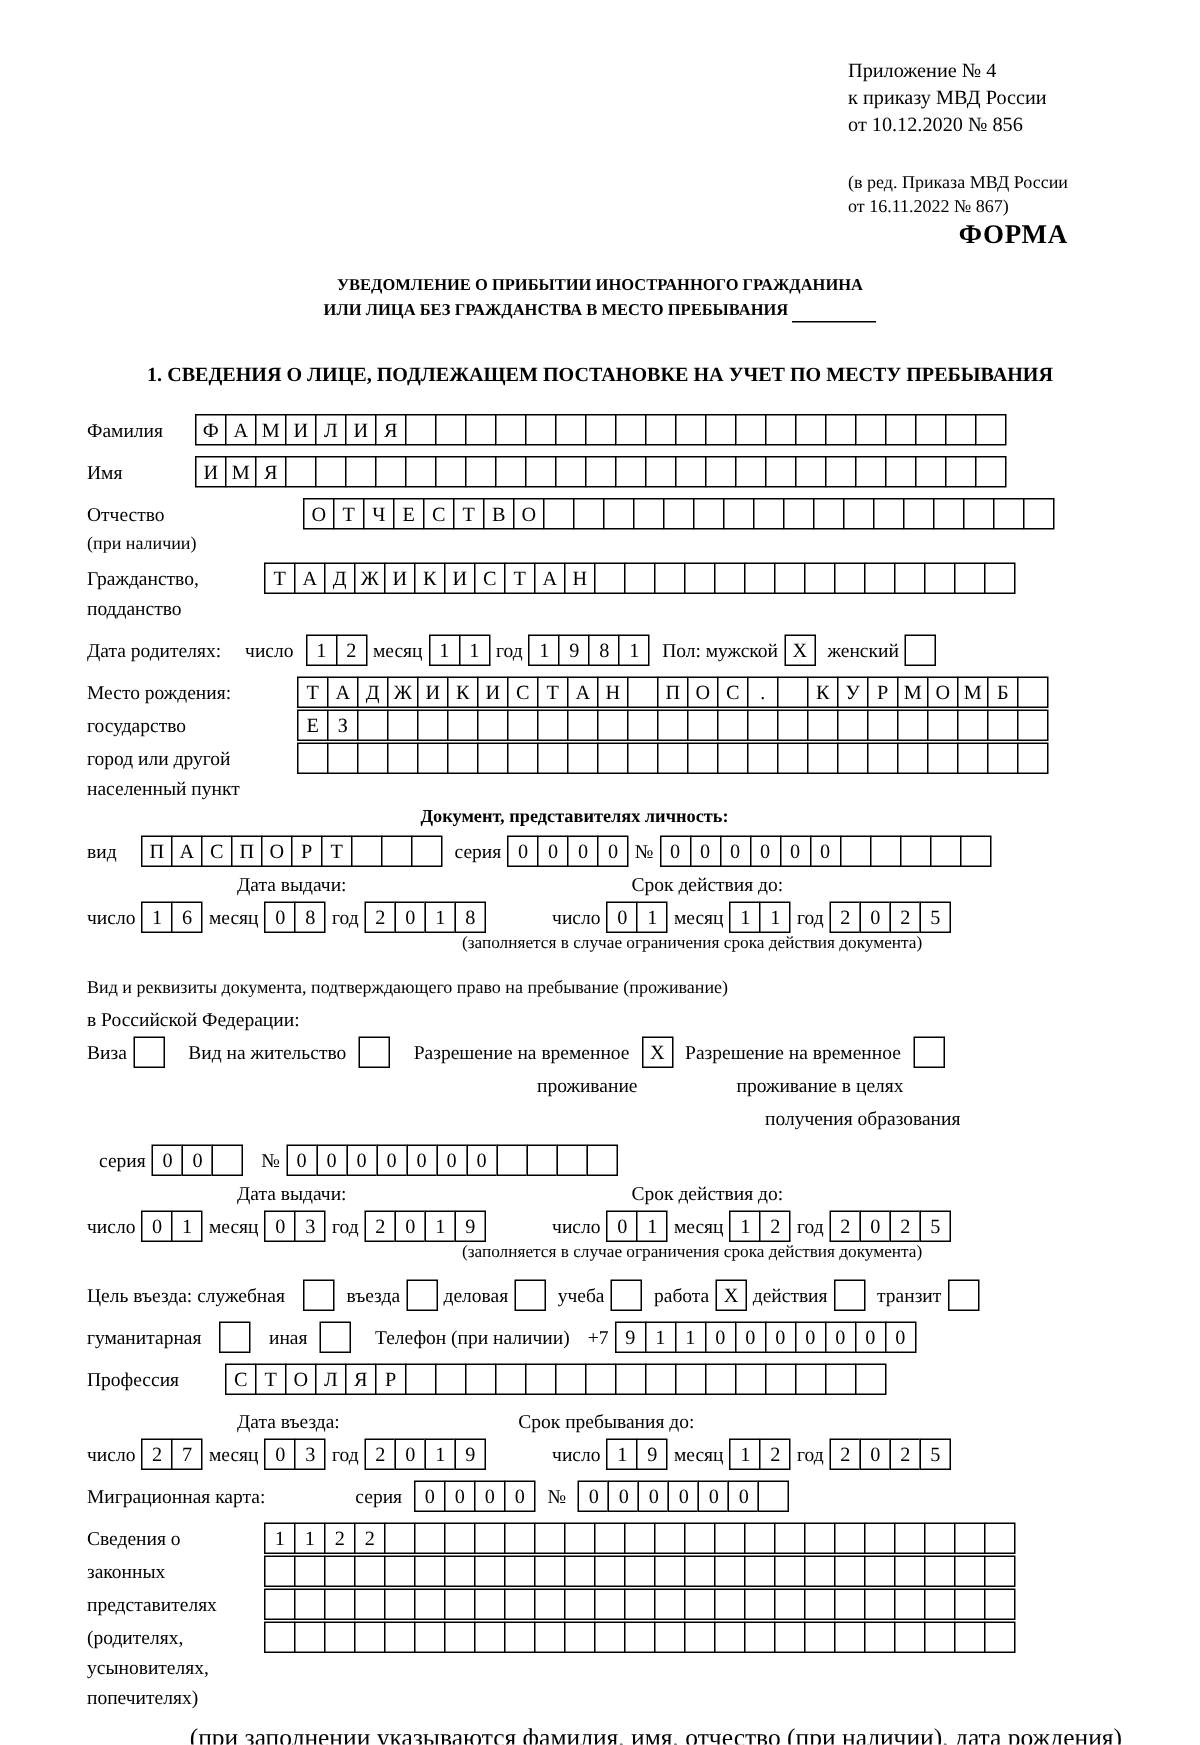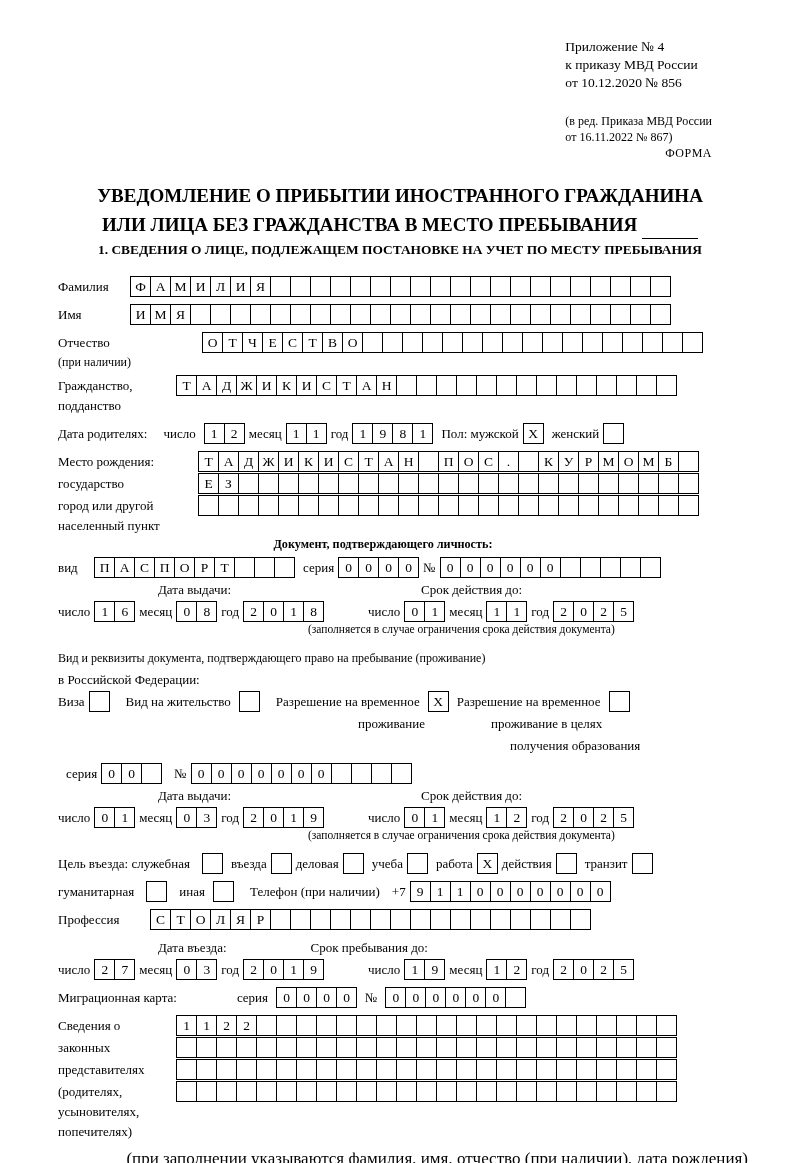--- a/index.html
+++ b/index.html
@@ -34,33 +34,33 @@
   }
   .hdr .small {
     font-size: 12px;
     margin-top: 20px;
     line-height: 1.35;
   }
   .forma {
     position: absolute;
     top: 146px;
     right: 88px;
-    font-weight: normal;
-    font-size: 12px;
+    font-weight: bold;
+    font-size: 18px;
     letter-spacing: 0.5px;
   }
 
   .title {
     position: absolute;
     top: 182px;
     left: 0;
     width: 800px;
     text-align: center;
     font-weight: bold;
-    font-size: 19px;
+    font-size: 11px;
     line-height: 1.5;
   }
   .title .u {
     display: inline-block;
     border-bottom: 1px solid #000;
     width: 56px;
     height: 13px;
     vertical-align: bottom;
   }
   .section1 {
@@ -424,21 +424,21 @@
           <div class="bx"></div>
           <div class="bx"></div>
           <div class="bx"></div>
         </div>
     </div>
     <div class="row" style="min-height:20px">
       <div class="lbl" style="width:140px;line-height:18px">населенный пункт</div>
     </div>
 
     <div class="row" style="min-height:20px;justify-content:center">
-      <div class="bold-sm" style="margin-left:-40px">Документ, подтверждающего личность:</div>
+      <div class="bold-sm" style="margin-left:-40px">Документ, представителях личность:</div>
     </div>
     <div class="row">
       <div class="lbl" style="width:36px">вид</div>
       <div class="boxes" id="doc-type">
           <div class="bx">П</div>
           <div class="bx">А</div>
           <div class="bx">С</div>
           <div class="bx">П</div>
           <div class="bx">О</div>
           <div class="bx">Р</div>
@@ -672,21 +672,21 @@
           <div class="bx"></div>
           <div class="bx"></div>
           <div class="bx"></div>
         </div>
     </div>
     <div class="spacer6"></div>
 
     <div class="row" style="min-height:20px">
       <div class="lbl" style="width:100px"></div>
       <div class="lbl">Дата въезда:</div>
-      <div class="lbl" style="margin-left:84px">Срок пребывания до:</div>
+      <div class="lbl" style="margin-left:119px">Срок пребывания до:</div>
     </div>
     <div class="row">
       <div class="lbl">число</div>
       <div class="boxes ml4" id="entry-day">
           <div class="bx">2</div>
           <div class="bx">7</div>
         </div>
       <div class="lbl ml4">месяц</div>
       <div class="boxes ml4" id="entry-month">
           <div class="bx">0</div>

